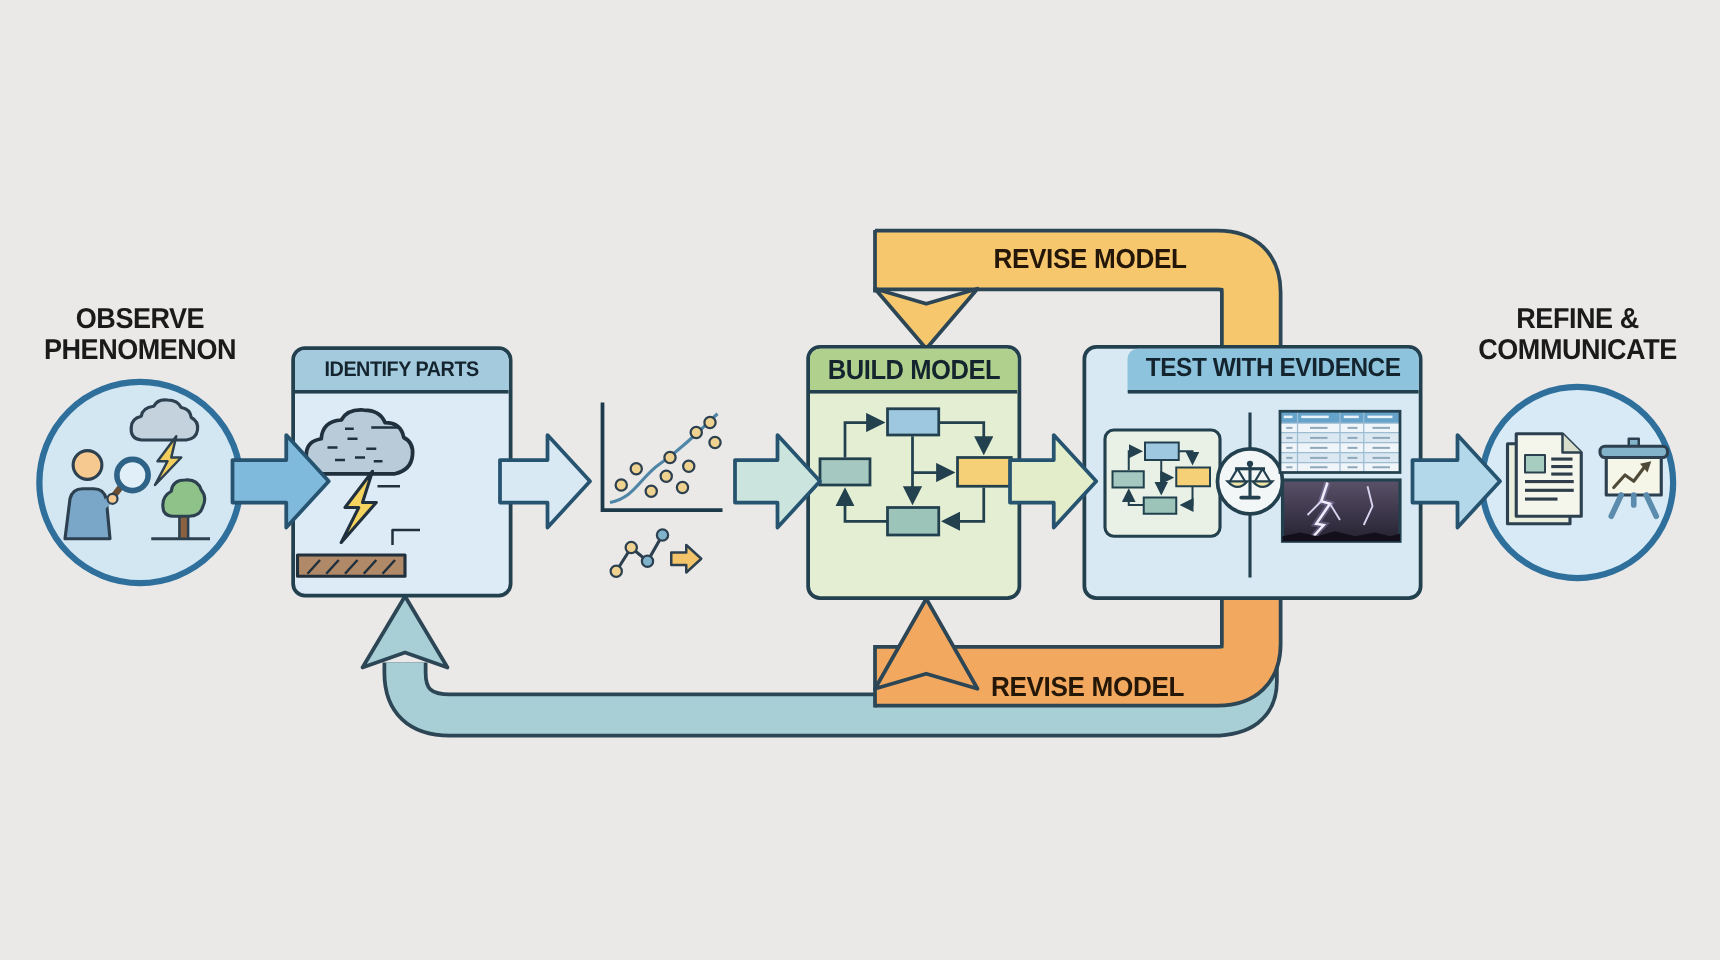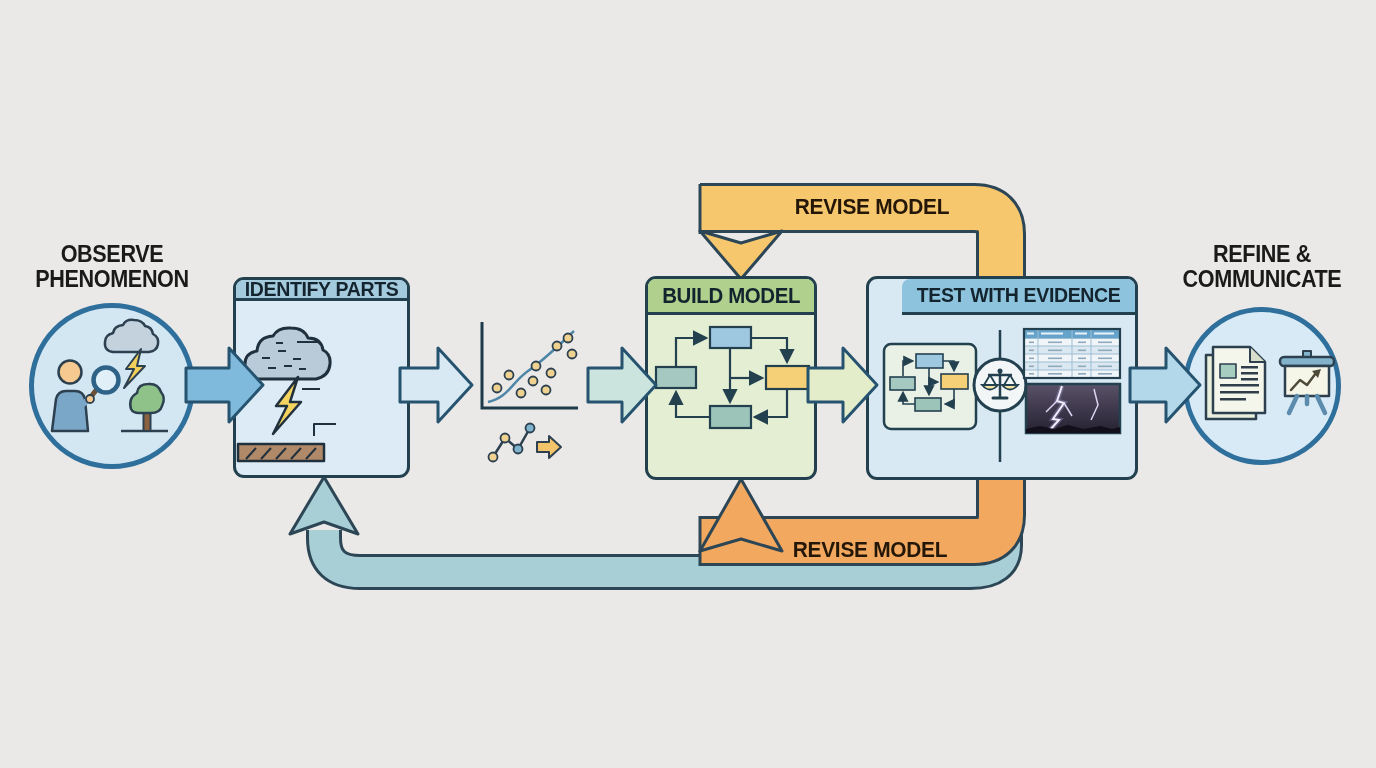--- a/index.html
+++ b/index.html
@@ -50,21 +50,21 @@
 
   <div class="title" style="left:8px;top:242px;width:208px;">OBSERVE
 PHENOMENON</div>
   <div class="title" style="left:1158px;top:242px;width:208px;">REFINE &amp;
 COMMUNICATE</div>
 
   <div class="circle" style="left:29px;top:303px;width:166px;height:166px;background:#d3e7f3;"></div>
   <div class="circle" style="left:1183px;top:307px;width:158px;height:158px;background:#d7eaf5;"></div>
 
   <div class="box" style="left:233px;top:277px;width:177px;height:201px;background:#dcebf5;">
-    <div class="box-header" style="height:21px;background:#a4cade;font-size:21px;">
+    <div class="box-header" style="height:35px;background:#a4cade;font-size:17px;">
       <span class="hdr-inner">IDENTIFY PARTS</span>
     </div>
   </div>
   <div class="small-label" style="left:318px;top:331px;width:88px;font-size:11.5px;">ATMOSPHERIC
 CHARGE</div>
   <div class="small-label" style="left:320px;top:379px;width:84px;font-size:11.5px;">DISCHARGE
 PATH</div>
   <div class="small-label" style="left:334px;top:417px;width:64px;font-size:11.5px;">GROUND</div>
 
 

